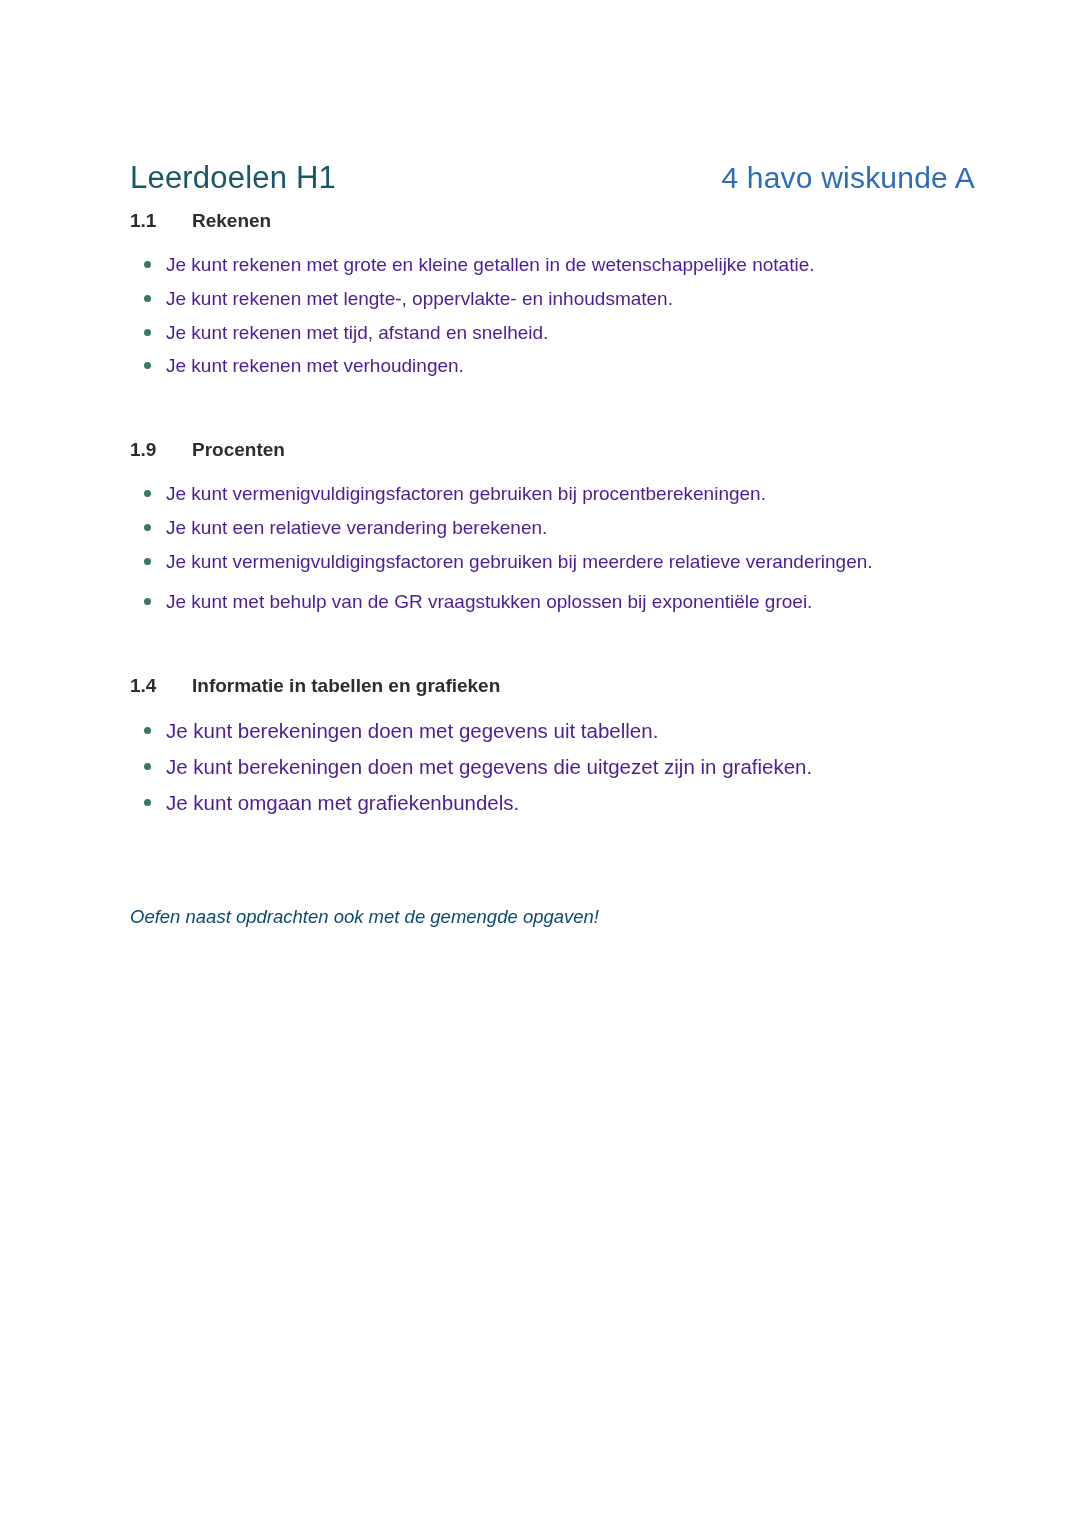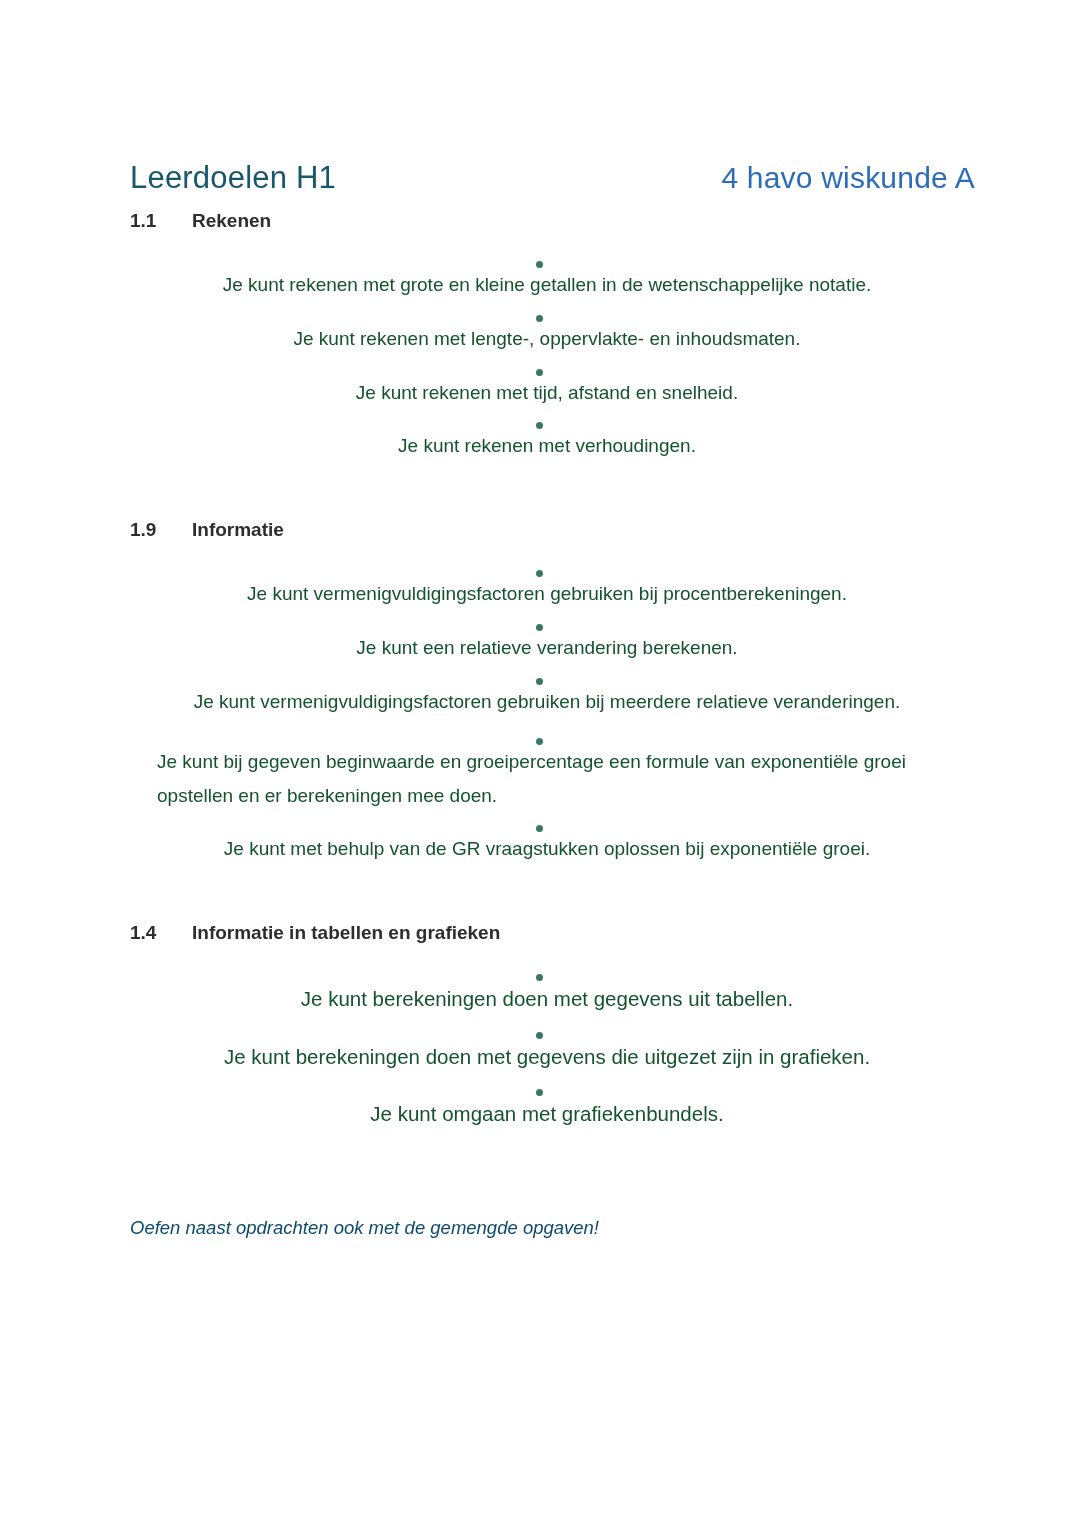--- a/index.html
+++ b/index.html
@@ -43,27 +43,26 @@
   .sec-num {
     display: inline-block;
     min-width: 62px;
   }
   ul.bullets {
     list-style: none;
     margin: 0 0 6px 0;
   }
   ul.bullets li {
     display: flex;
-    align-items: center;
+    align-items: flex-start;
     padding-left: 14px;
     font-size: 19px;
     line-height: 1.78;
-    color: #14532d;
+    color: #4c1d95;
     max-width: 820px;
-    flex-direction: column;
   }
   ul.bullets li .dot {
     flex: 0 0 auto;
     width: 7px;
     height: 7px;
     border-radius: 50%;
     background: #3a7767;
     margin: 13px 15px 0 0;
   }
   ul.bullets li .txt {
@@ -111,44 +110,40 @@
       </li>
       <li>
         <span class="dot"></span>
         <span class="txt">Je kunt rekenen met verhoudingen.</span>
       </li>
     </ul>
   </section>
 
   <section class="sec">
     <h2 class="sec-heading">
-      <span class="sec-num">1.9</span><span class="sec-lbl">Informatie</span>
+      <span class="sec-num">1.9</span><span class="sec-lbl">Procenten</span>
     </h2>
     <ul class="bullets">
       <li>
         <span class="dot"></span>
         <span class="txt">Je kunt vermenigvuldigingsfactoren gebruiken bij procentberekeningen.</span>
       </li>
       <li>
         <span class="dot"></span>
         <span class="txt">Je kunt een relatieve verandering berekenen.</span>
       </li>
       <li>
         <span class="dot"></span>
         <span class="txt">Je kunt vermenigvuldigingsfactoren gebruiken bij meerdere relatieve veranderingen.</span>
       </li>
     </ul>
   </section>
 
   <section class="sec">
     <ul class="bullets">
-      <li>
-        <span class="dot"></span>
-        <span class="txt">Je kunt bij gegeven beginwaarde en groeipercentage een formule van exponentiële groei opstellen en er berekeningen mee doen.</span>
-      </li>
       <li>
         <span class="dot"></span>
         <span class="txt">Je kunt met behulp van de GR vraagstukken oplossen bij exponentiële groei.</span>
       </li>
     </ul>
   </section>
 
   <section class="sec sec-large">
     <h2 class="sec-heading">
       <span class="sec-num">1.4</span><span class="sec-lbl">Informatie in tabellen en grafieken</span>

